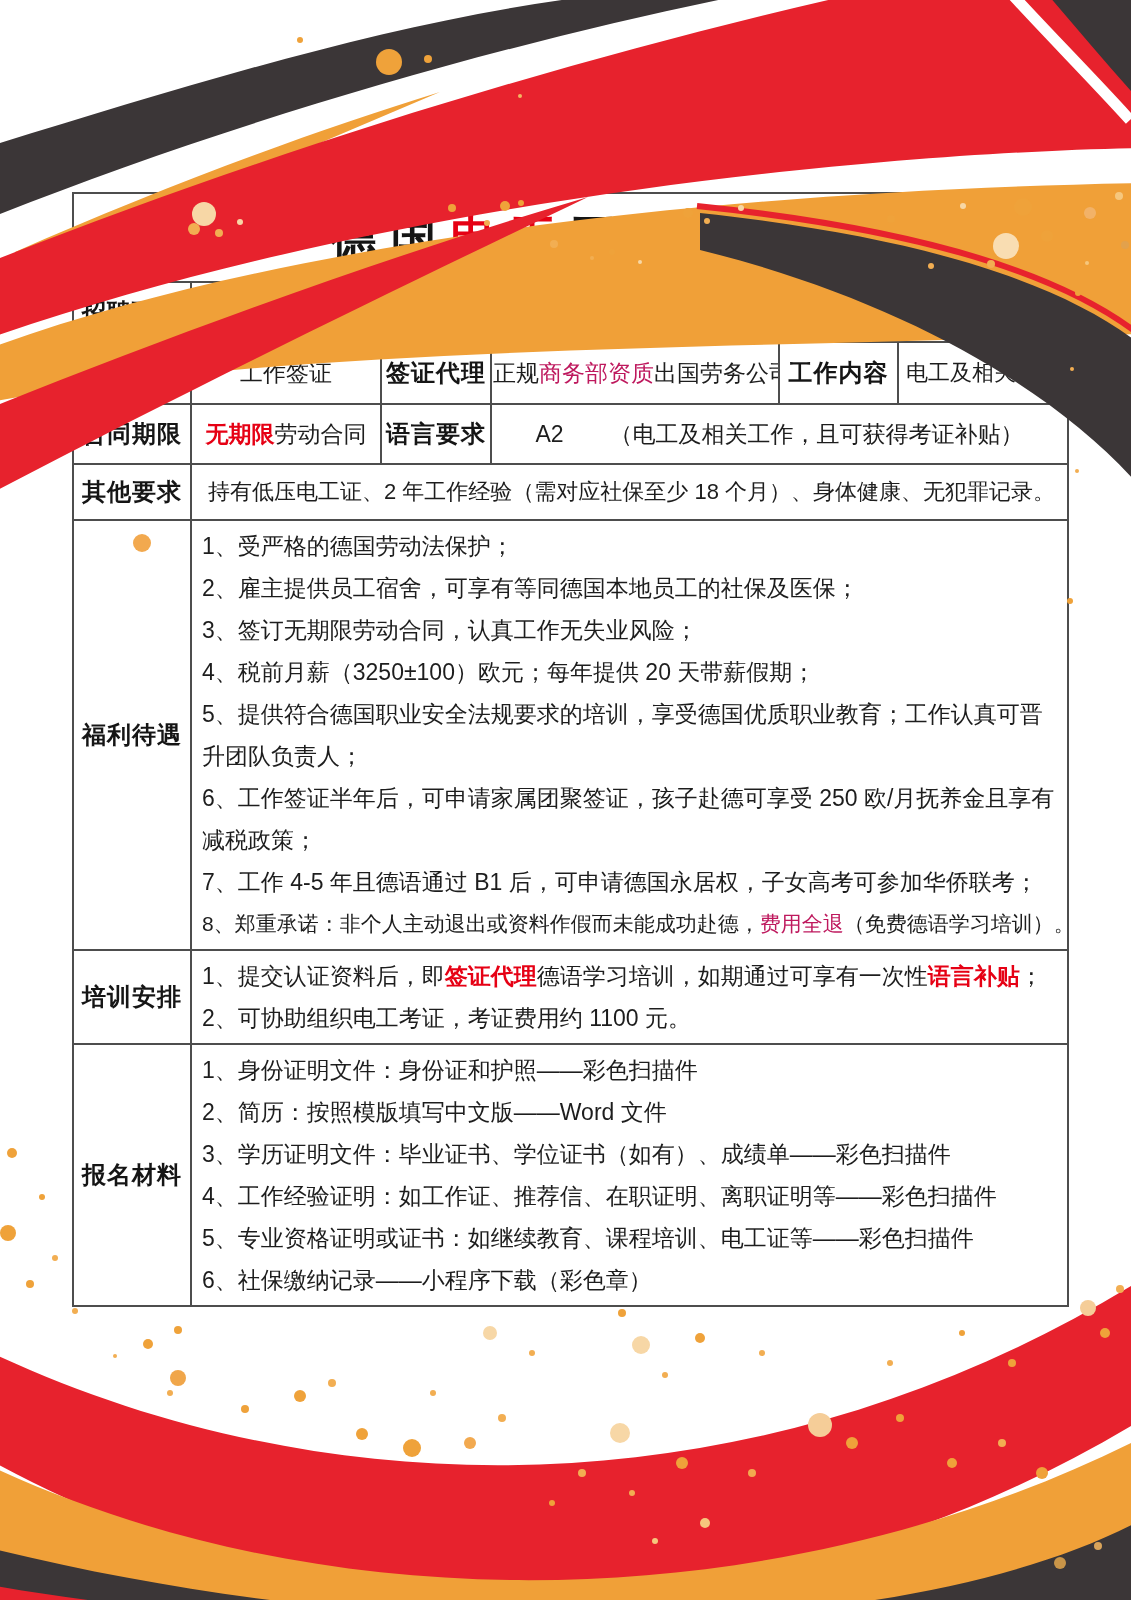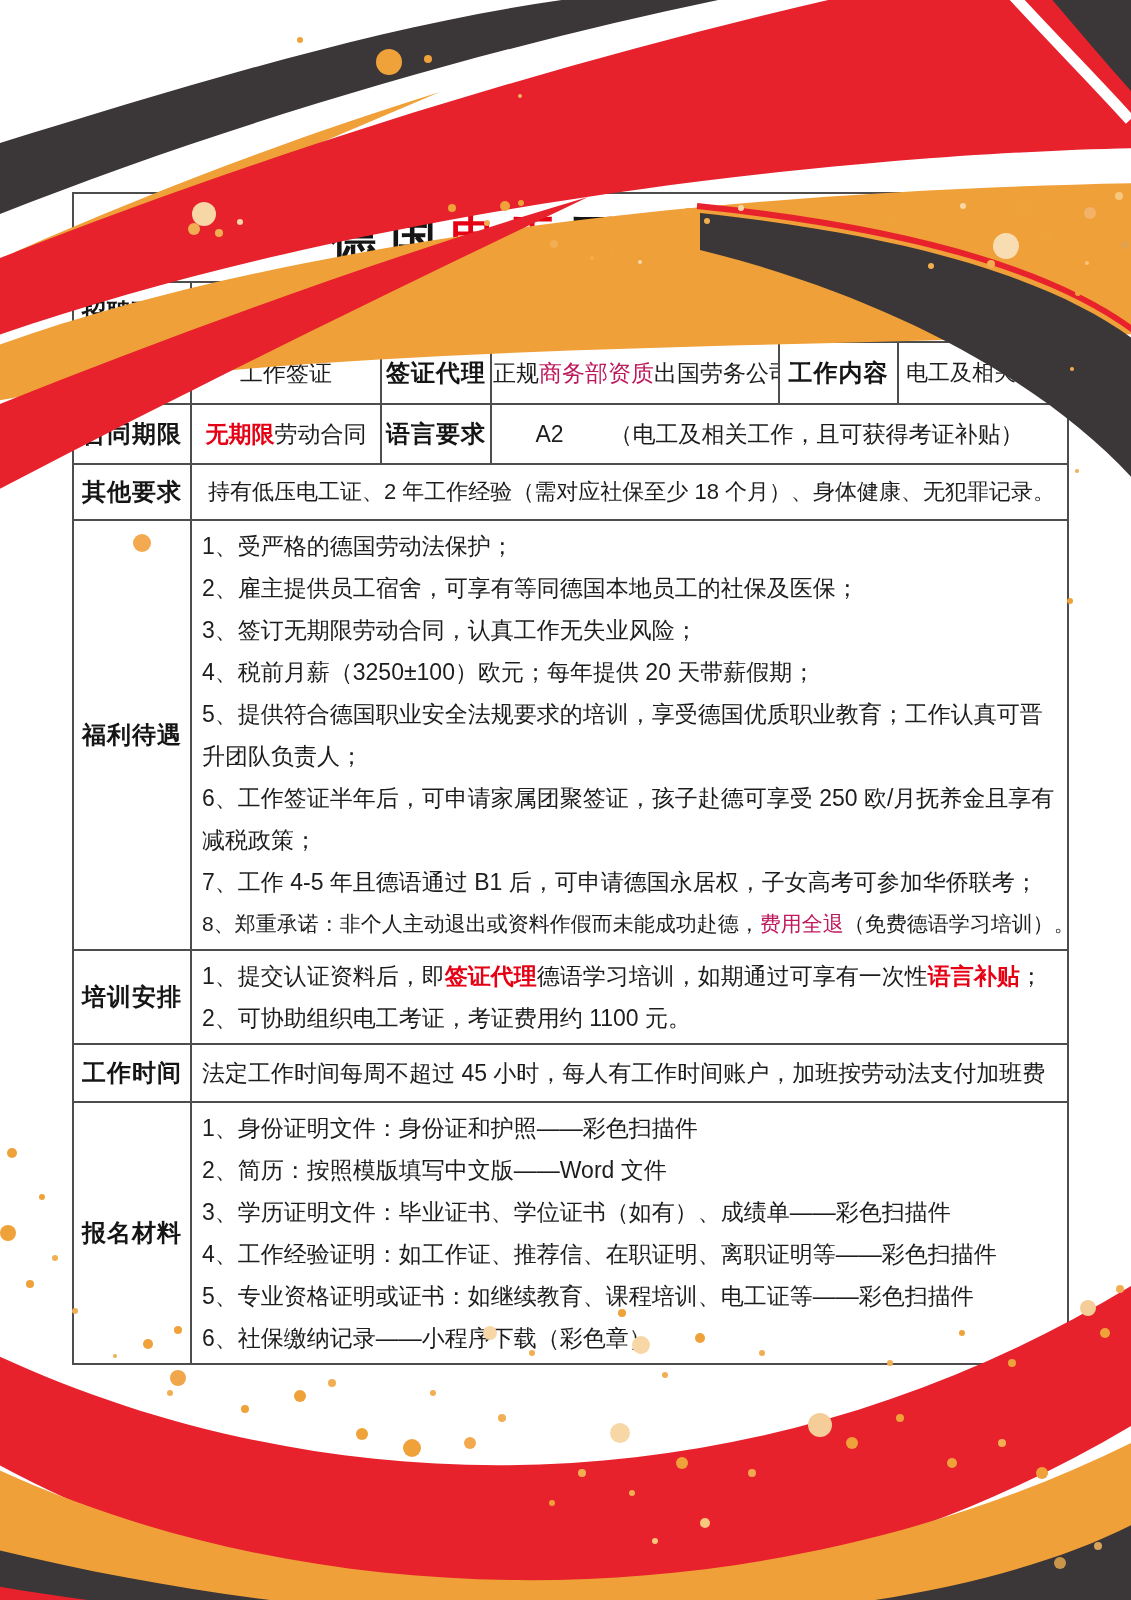--- a/index.html
+++ b/index.html
@@ -96,24 +96,20 @@
     </tr>
 
     <tr style="height:84px">
       <td class="lbl">培训安排</td>
       <td colspan="5" class="list-cell">
         <div class="line nowrap"><span>1、提交认证资料后，即</span><span class="sg-rb">签证代理</span><span>德语学习培训，如期通过可享有一次性</span><span class="sg-rb">语言补贴</span><span>；</span></div>
         <div class="line">2、可协助组织电工考证，考证费用约 1100 元。</div>
       </td>
     </tr>
 
-    <tr style="height:58px">
-      <td class="lbl">工作时间</td>
-      <td colspan="5" class="list-cell nowrap">法定工作时间每周不超过 45 小时，每人有工作时间账户，加班按劳动法支付加班费</td>
-    </tr>
 
     <tr style="height:252px">
       <td class="lbl">报名材料</td>
       <td colspan="5" class="list-cell">
         <div class="line">1、身份证明文件：身份证和护照——彩色扫描件</div>
         <div class="line">2、简历：按照模版填写中文版——Word 文件</div>
         <div class="line">3、学历证明文件：毕业证书、学位证书（如有）、成绩单——彩色扫描件</div>
         <div class="line">4、工作经验证明：如工作证、推荐信、在职证明、离职证明等——彩色扫描件</div>
         <div class="line">5、专业资格证明或证书：如继续教育、课程培训、电工证等——彩色扫描件</div>
         <div class="line">6、社保缴纳记录——小程序下载（彩色章）</div>

